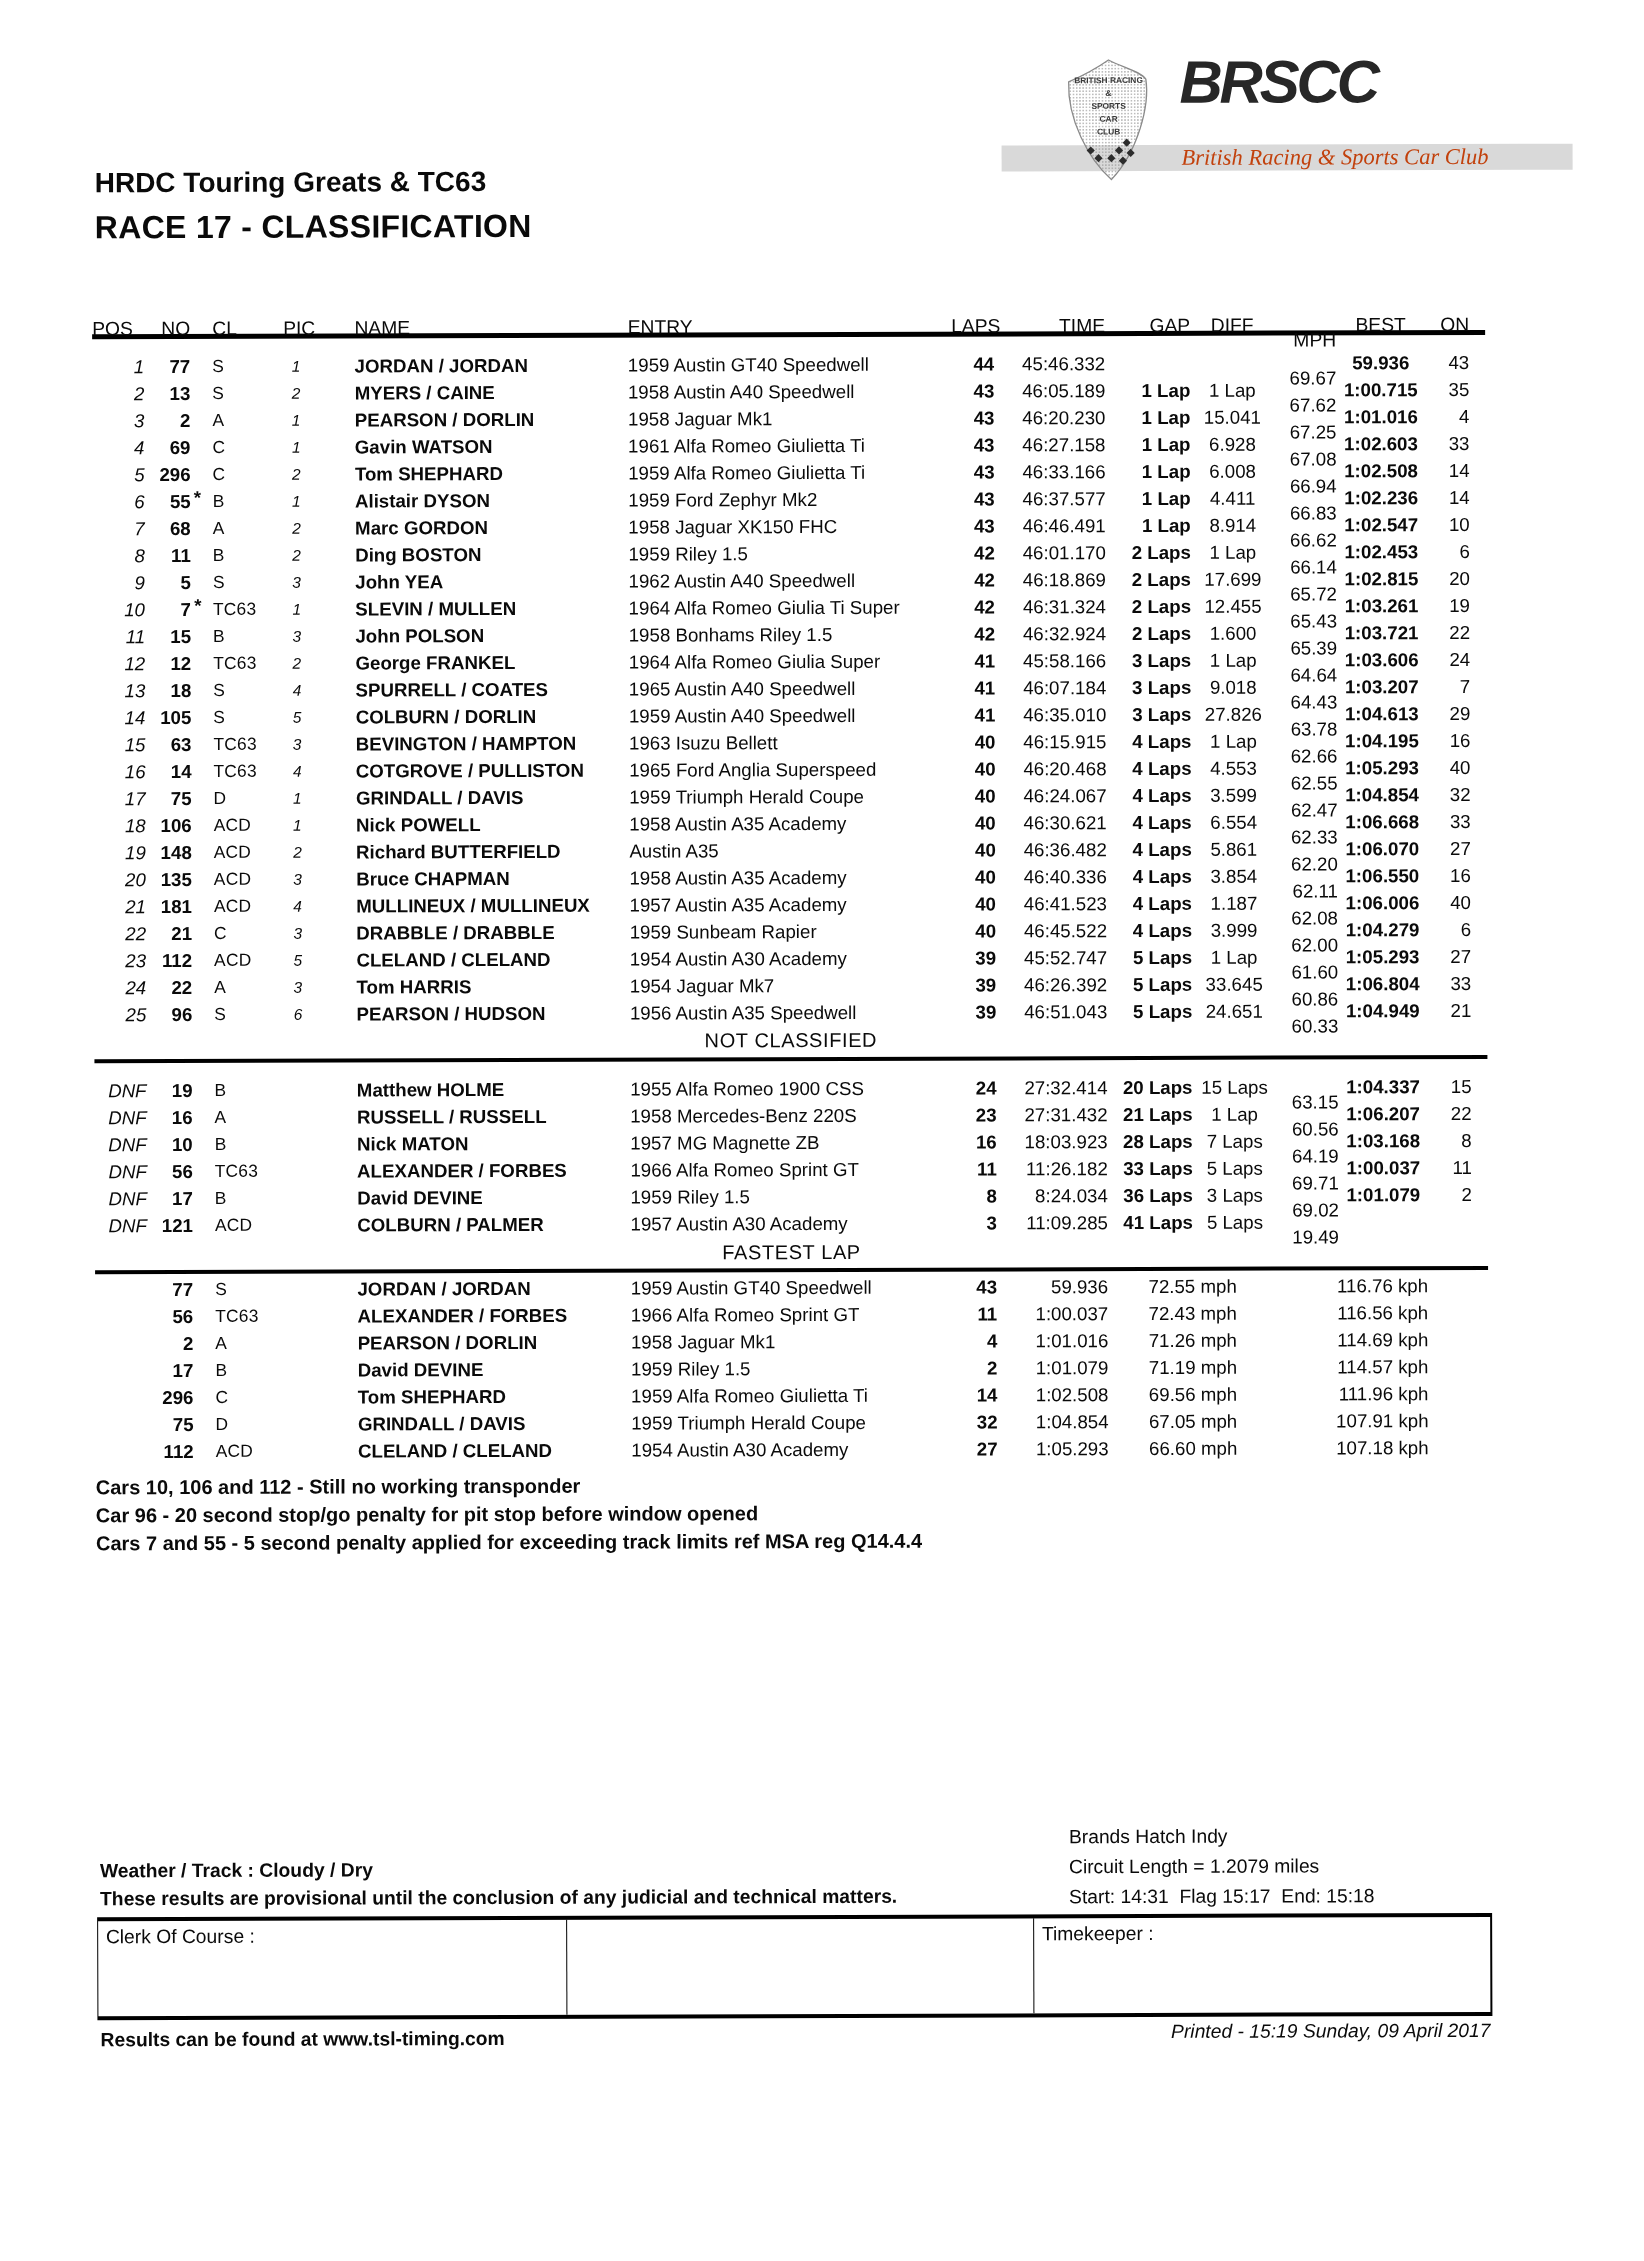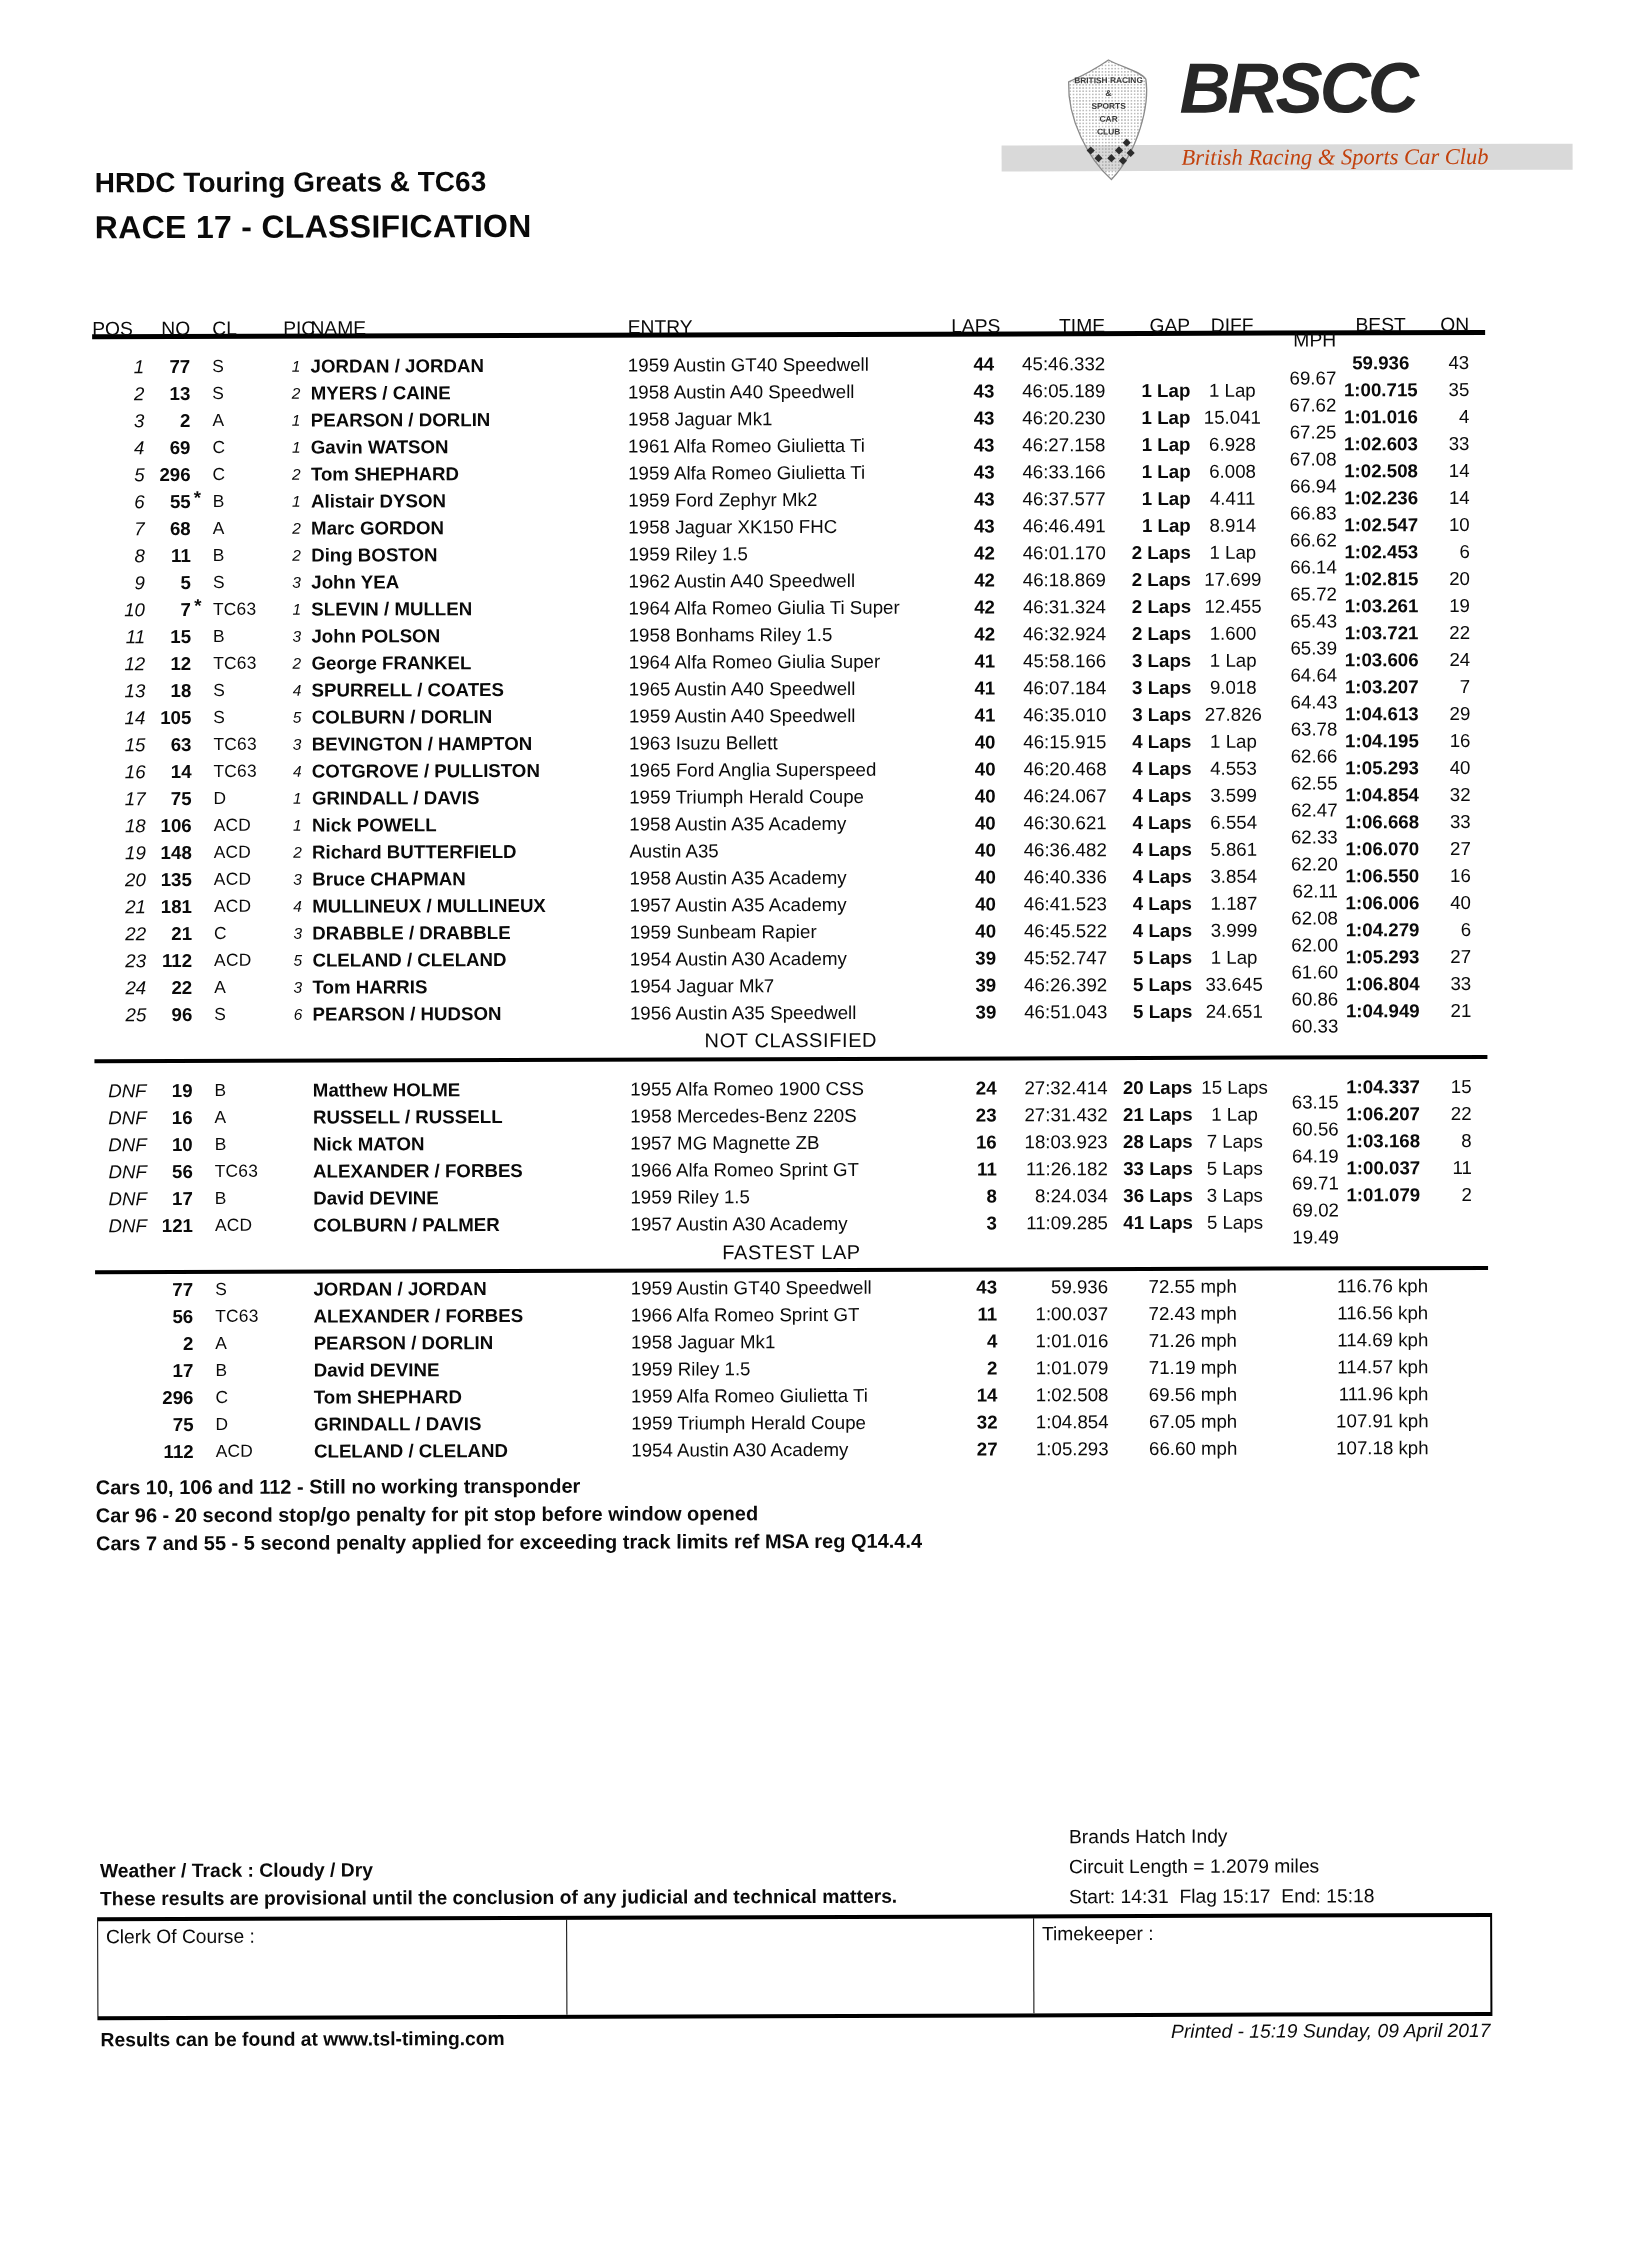--- a/index.html
+++ b/index.html
@@ -7,40 +7,40 @@
     width:1644px;height:2261px;position:relative;background:#ffffff;
     font-family:"Liberation Sans", sans-serif;color:#0a0a0a;
     -webkit-font-smoothing:antialiased;
   }
   .sheet{position:absolute;inset:0;transform:rotate(-0.18deg);transform-origin:50% 55%;}
 
   
   .page-title{position:absolute;left:98px;top:165px;font-size:28px;font-weight:700;margin:0;white-space:nowrap;}
   .page-subtitle{position:absolute;left:98px;top:207px;font-size:32px;font-weight:700;margin:0;letter-spacing:0.3px;white-space:nowrap;}
   .tag-band{position:absolute;left:1005px;top:146px;width:571px;height:26px;background:#d9d9d9;}
-  .brscc-word{position:absolute;left:1183px;top:54px;font-size:71px;line-height:1;font-weight:700;font-style:italic;letter-spacing:-3.2px;color:#272727;white-space:nowrap;}
+  .brscc-word{position:absolute;left:1183px;top:54px;font-size:60px;line-height:1;font-weight:700;font-style:italic;letter-spacing:-3.2px;color:#272727;white-space:nowrap;}
   .brscc-tagline{position:absolute;left:1185px;top:146px;font-family:"Liberation Serif", serif;font-style:italic;font-size:22.5px;color:#c2410c;white-space:nowrap;}
   .emblem{position:absolute;left:1053px;top:58px;}
 
   
   .results{position:absolute;left:95px;top:301px;width:1393px;}
   .grid-row{
     display:grid;position:relative;
     grid-template-columns:52px 46px 22px 71px 17px 316px 335px 43px 111px 85px 84px 62px 89px 44px;
     height:27px;align-items:center;font-size:18.7px;
   }
   .header-row{height:30px;}
   .header-row .cell{font-weight:400;font-style:normal;font-size:19.3px;}
   .cell{white-space:nowrap;overflow:visible;}
   .c-pos  {grid-column:1;text-align:right;font-style:italic;}
   .c-no   {grid-column:2;text-align:right;font-weight:700;}
   .c-star {grid-column:3;text-align:left;font-weight:700;padding-left:3.2px;position:relative;top:-3.9px;}
   .c-cl   {grid-column:4;text-align:left;font-size:17.4px;letter-spacing:0.2px;}
   .c-pic  {grid-column:5;text-align:right;font-style:italic;font-size:15.5px;}
-  .c-name {grid-column:6;font-weight:700;padding-left:10.3px;}
+  .c-name {grid-column:6;font-weight:700;padding-left:10.3px;margin-left:44px;}
   .c-entry{grid-column:7;padding-left:11.6px;}
   .c-laps {grid-column:8;text-align:right;font-weight:700;}
   .c-time {grid-column:9;text-align:right;}
   .c-gap  {grid-column:10;text-align:right;font-weight:700;}
   .c-diff {grid-column:11;text-align:center;}
   .c-mph  {grid-column:12;text-align:right;margin-top:30px;}
   .c-best {grid-column:13;text-align:center;font-weight:700;}
   .c-on   {grid-column:14;text-align:right;}
   .c-flmph{grid-column:10 / span 2;text-align:center;}
   .c-flkph{grid-column:12 / span 2;text-align:right;}

